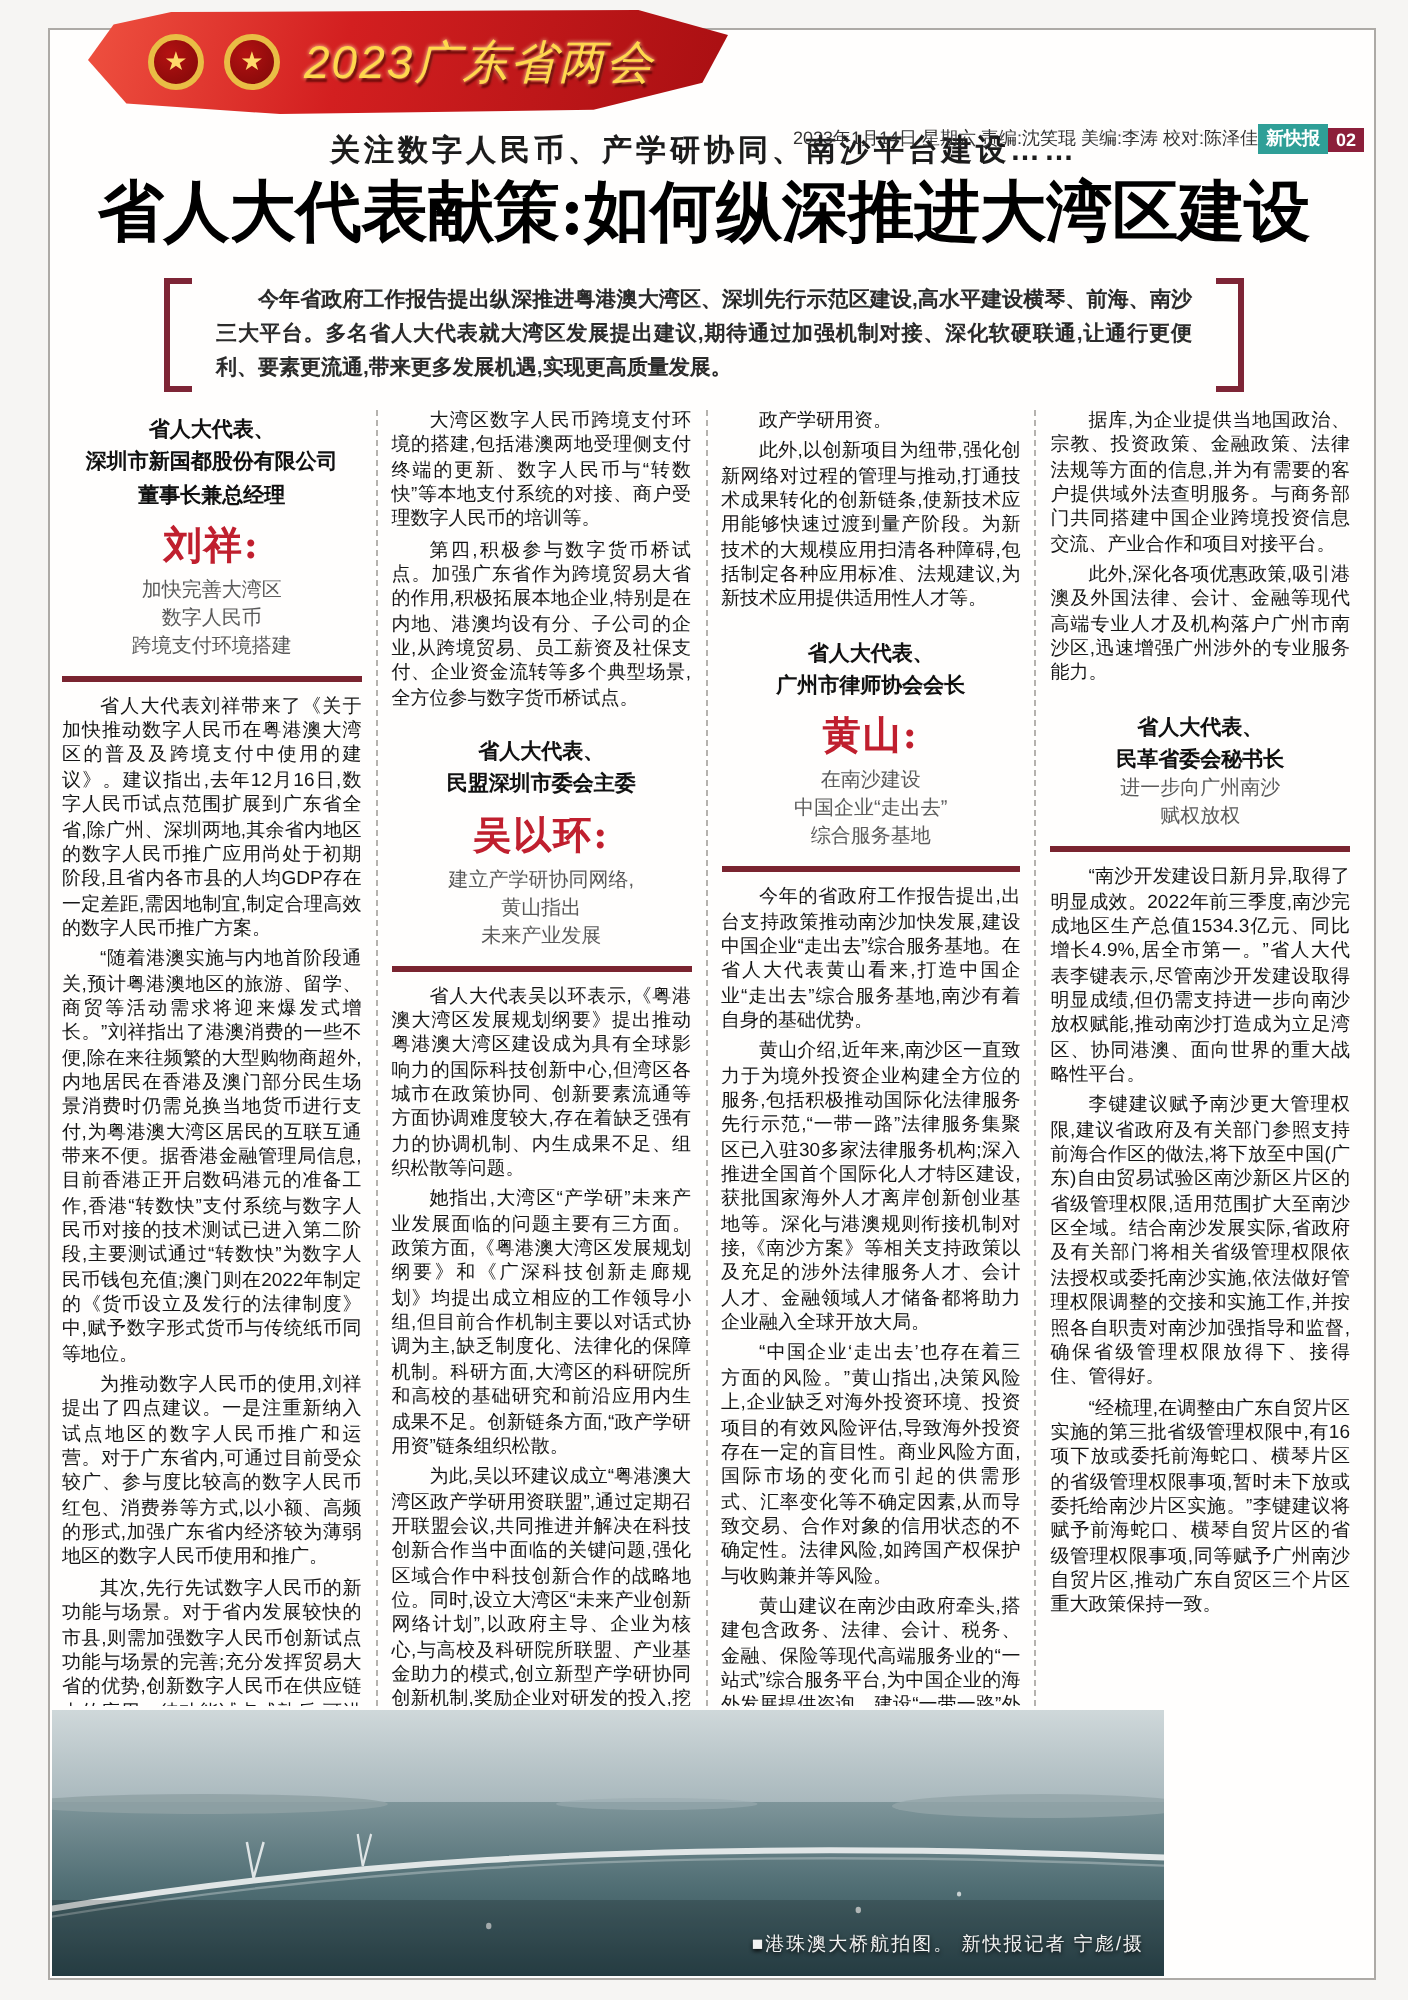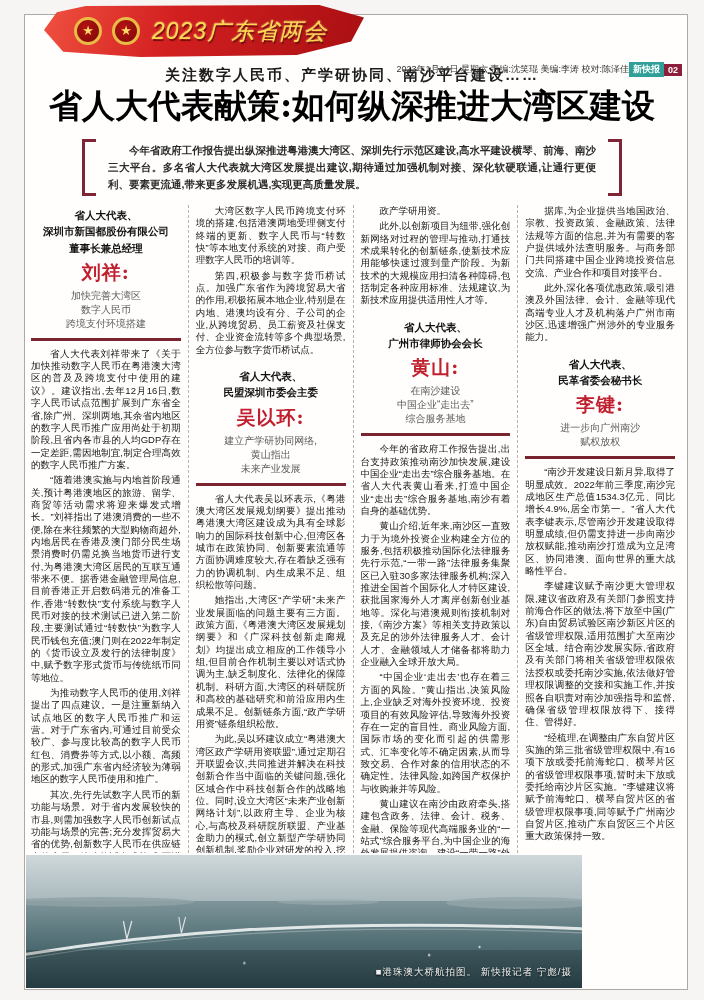--- a/index.html
+++ b/index.html
@@ -144,21 +144,20 @@
       <p class="body">“中国企业‘走出去’也存在着三方面的风险。”黄山指出,决策风险上,企业缺乏对海外投资环境、投资项目的有效风险评估,导致海外投资存在一定的盲目性。商业风险方面,国际市场的变化而引起的供需形式、汇率变化等不确定因素,从而导致交易、合作对象的信用状态的不确定性。法律风险,如跨国产权保护与收购兼并等风险。</p>
       <p class="body">黄山建议在南沙由政府牵头,搭建包含政务、法律、会计、税务、金融、保险等现代高端服务业的“一站式”综合服务平台,为中国企业的海外发展提供咨询。建设“一带一路”外国法治地图的数</p>
     </div>
 
     <div class="col">
       <p class="body">据库,为企业提供当地国政治、宗教、投资政策、金融政策、法律法规等方面的信息,并为有需要的客户提供域外法查明服务。与商务部门共同搭建中国企业跨境投资信息交流、产业合作和项目对接平台。</p>
       <p class="body">此外,深化各项优惠政策,吸引港澳及外国法律、会计、金融等现代高端专业人才及机构落户广州市南沙区,迅速增强广州涉外的专业服务能力。</p>
       <div class="profile mid">
         <div class="role">省人大代表、</div>
         <div class="role">民革省委会秘书长</div>
-        <div class="pname">李键:</div>
         <div class="topic">进一步向广州南沙</div>
         <div class="topic">赋权放权</div>
         <div class="rule"></div>
       </div>
       <p class="body">“南沙开发建设日新月异,取得了明显成效。2022年前三季度,南沙完成地区生产总值1534.3亿元、同比增长4.9%,居全市第一。”省人大代表李键表示,尽管南沙开发建设取得明显成绩,但仍需支持进一步向南沙放权赋能,推动南沙打造成为立足湾区、协同港澳、面向世界的重大战略性平台。</p>
       <p class="body">李键建议赋予南沙更大管理权限,建议省政府及有关部门参照支持前海合作区的做法,将下放至中国(广东)自由贸易试验区南沙新区片区的省级管理权限,适用范围扩大至南沙区全域。结合南沙发展实际,省政府及有关部门将相关省级管理权限依法授权或委托南沙实施,依法做好管理权限调整的交接和实施工作,并按照各自职责对南沙加强指导和监督,确保省级管理权限放得下、接得住、管得好。</p>
       <p class="body">“经梳理,在调整由广东自贸片区实施的第三批省级管理权限中,有16项下放或委托前海蛇口、横琴片区的省级管理权限事项,暂时未下放或委托给南沙片区实施。”李键建议将赋予前海蛇口、横琴自贸片区的省级管理权限事项,同等赋予广州南沙自贸片区,推动广东自贸区三个片区重大政策保持一致。</p>
 
     </div>
   </div>

